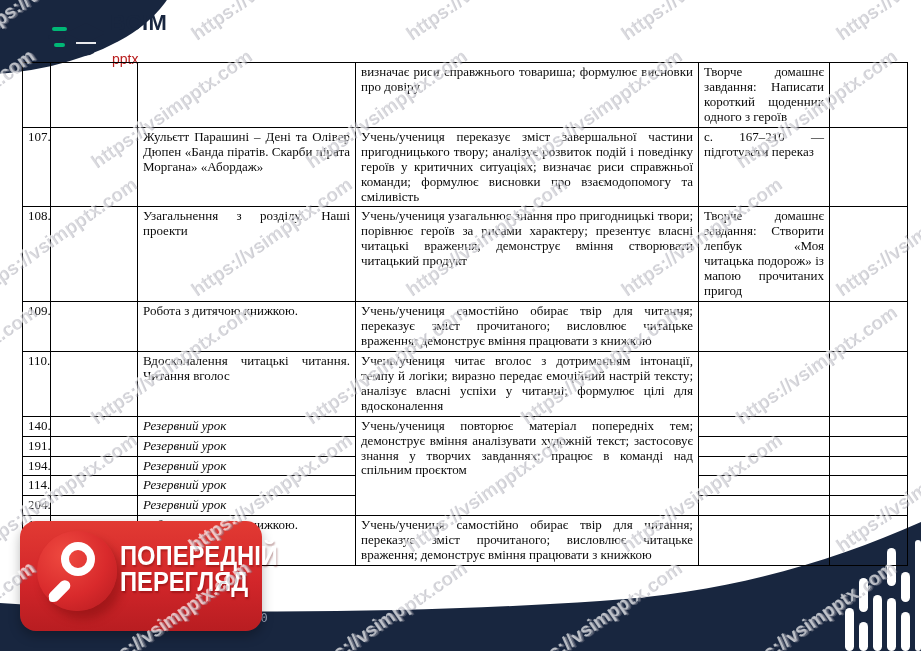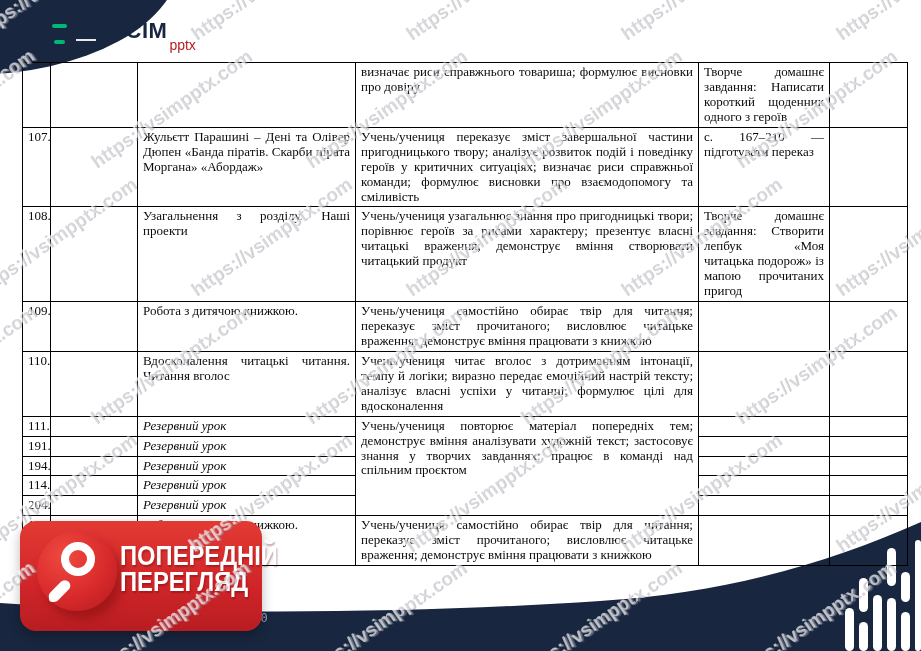--- a/index.html
+++ b/index.html
@@ -10,21 +10,21 @@
     font-family:"Liberation Serif", serif;
   }
   
   .corner-tl {
     position:absolute; left:-240px; top:-155px; width:420px; height:230px;
     border-radius:50%; background:#18263f;
   }
   .bottom-band { position:absolute; left:0; top:0; width:921px; height:651px; pointer-events:none; }
   
   .logo { position:absolute; left:48px; top:12px; display:flex; align-items:center; gap:6px; }
-  .logo-text { display:flex; flex-direction:row; line-height:1; }
+  .logo-text { display:flex; flex-direction:column; line-height:1; }
   .logo-name { font-family:"Liberation Sans", sans-serif; font-weight:700; font-size:22px; color:#18263f; letter-spacing:0.5px; }
   .logo-sub  { font-family:"Liberation Sans", sans-serif; font-weight:500; font-size:14px; color:#b91c1c; margin-top:18px; padding-left:2px; }
   
   table.plan {
     position:absolute; left:22px; top:62px; width:885px;
     border-collapse:collapse; table-layout:fixed;
     font-size:13px; line-height:1.15; color:#0a0a0a;
   }
   table.plan td { border:1px solid #000; vertical-align:top; padding:2px 5px 2px 5px; overflow:hidden; }
   td.num { text-align:left; padding-left:3px; }
@@ -157,21 +157,21 @@
       </tr>
       <tr style="height:61px">
         <td class="num">110.</td>
         <td></td>
         <td class="topic">Вдосконалення читацькі читання. Читання вголос</td>
         <td class="desc">Учень/учениця читає вголос з дотриманням інтонації, темпу й логіки; виразно передає емоційний настрій тексту; аналізує власні успіхи у читанні; формулює цілі для вдосконалення</td>
         <td class="hw"></td>
         <td></td>
       </tr>
       <tr style="height:18px">
-        <td class="num">111.</td>
+        <td class="num">140.</td>
         <td></td>
         <td class="topic ital">Резервний урок</td>
         <td class="desc" rowspan="5">Учень/учениця повторює матеріал попередніх тем; демонструє вміння аналізувати художній текст; застосовує знання у творчих завданнях; працює в команді над спільним проєктом</td>
         <td class="hw"></td>
         <td></td>
       </tr>
       <tr style="height:18px">
         <td class="num">191.</td>
         <td></td>
         <td class="topic ital">Резервний урок</td>

